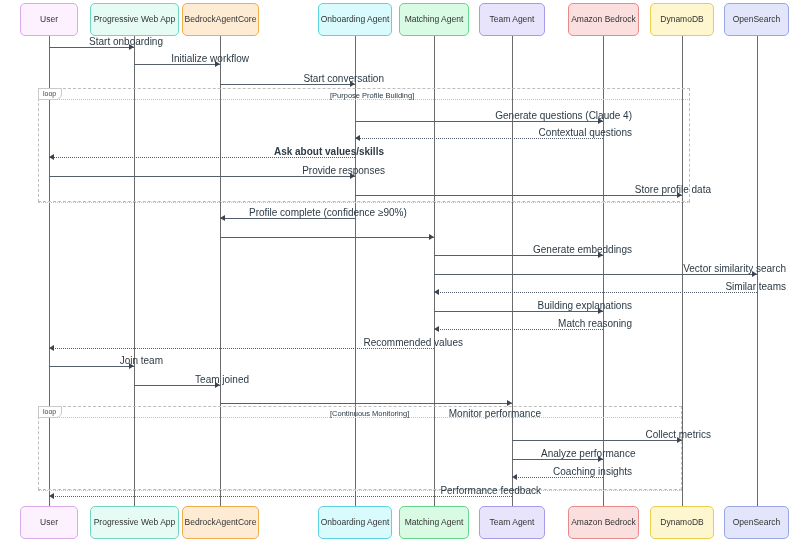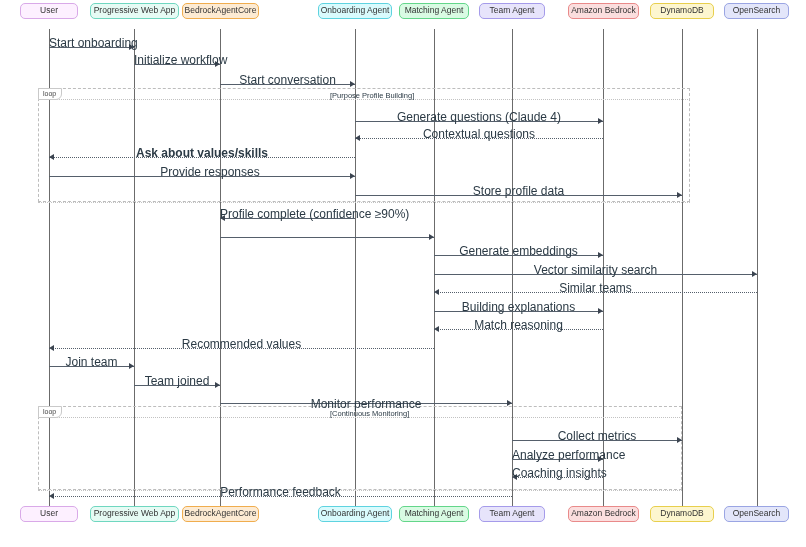--- a/index.html
+++ b/index.html
@@ -3,28 +3,28 @@
 <meta charset="utf-8">
 <style>
   html,body{margin:0;padding:0;background:#ffffff;}
   body{font-family:"Liberation Sans",sans-serif;}
   #stage{position:relative;width:806px;height:547px;background:#ffffff;overflow:hidden;}
   .participant{
     position:absolute;box-sizing:border-box;
     display:flex;align-items:center;justify-content:center;
     border-radius:5px;border:1px solid #999;
     font-size:8.5px;color:#333333;text-align:right;line-height:1.1;
-    height:16px;
+    height:33px;
   }
   .lifeline{position:absolute;width:1px;background:#6b6b6b;}
   .msg-line{position:absolute;height:0;border-top:1px solid #555f6b;}
   .msg-line.dashed{border-top:1px dotted #555f6b;}
   .msg-label{
-    position:absolute;font-size:12px;color:#2b3a45;
-    white-space:nowrap;text-align:center;
+    position:absolute;font-size:10px;color:#2b3a45;
+    white-space:nowrap;text-align:right;margin-left:29px;
   }
   .arrowhead{position:absolute;width:0;height:0;}
   .arrowhead.right{border-top:3px solid transparent;border-bottom:3px solid transparent;border-left:5px solid #3b4450;}
   .arrowhead.left{border-top:3px solid transparent;border-bottom:3px solid transparent;border-right:5px solid #3b4450;}
   .loopbox{position:absolute;box-sizing:border-box;border:1px dashed #bdbdbd;background:transparent;}
   .looptag{
     position:absolute;box-sizing:border-box;border:1px solid #c9c9c9;
     background:#ffffff;border-top-left-radius:0;border-bottom-right-radius:6px;
     font-size:7px;color:#444;padding:1px 5px 1px 4px;line-height:1.2;
   }
@@ -121,21 +121,21 @@
     <div class="arrowhead right" style="top: 118px; left: 598px;"></div>
     <div class="msg-label" style="left: 355px; width: 248px; top: 110px;">Generate questions (Claude 4)</div>
     <div class="msg-line dashed" style="left: 355px; top: 138px; width: 248px;"></div>
     <div class="arrowhead left" style="top: 135px; left: 355px;"></div>
     <div class="msg-label" style="left: 355px; width: 248px; top: 127px;">Contextual questions</div>
     <div class="msg-line dashed" style="left: 49px; top: 157px; width: 306px;"></div>
     <div class="arrowhead left" style="top: 154px; left: 49px;"></div>
     <div class="msg-label" style="left: 49px; width: 306px; top: 146px; font-weight: bold;">Ask about values/skills</div>
     <div class="msg-line" style="left: 49px; top: 176px; width: 306px;"></div>
     <div class="arrowhead right" style="top: 173px; left: 350px;"></div>
-    <div class="msg-label" style="left: 57px; width: 306px; top: 165px;">Provide responses</div>
+    <div class="msg-label" style="left: 50px; width: 306px; top: 165px;">Provide responses</div>
     <div class="msg-line" style="left: 355px; top: 195px; width: 327px;"></div>
     <div class="arrowhead right" style="top: 192px; left: 677px;"></div>
     <div class="msg-label" style="left: 355px; width: 327px; top: 184px;">Store profile data</div>
     <div class="msg-line" style="left: 220px; top: 218px; width: 135px;"></div>
     <div class="arrowhead left" style="top: 215px; left: 220px;"></div>
     <div class="msg-label" style="left: 220px; width: 135px; top: 207px;">Profile complete (confidence ≥90%)</div>
     <div class="msg-line" style="left: 220px; top: 237px; width: 214px;"></div>
     <div class="arrowhead right" style="top: 234px; left: 429px;"></div>
     <div class="msg-line" style="left: 434px; top: 255px; width: 169px;"></div>
     <div class="arrowhead right" style="top: 252px; left: 598px;"></div>
@@ -156,21 +156,21 @@
     <div class="arrowhead left" style="top: 345px; left: 49px;"></div>
     <div class="msg-label" style="left: 49px; width: 385px; top: 337px;">Recommended values</div>
     <div class="msg-line" style="left: 49px; top: 366px; width: 85px;"></div>
     <div class="arrowhead right" style="top: 363px; left: 129px;"></div>
     <div class="msg-label" style="left: 49px; width: 85px; top: 355px;">Join team</div>
     <div class="msg-line" style="left: 134px; top: 385px; width: 86px;"></div>
     <div class="arrowhead right" style="top: 382px; left: 215px;"></div>
     <div class="msg-label" style="left: 134px; width: 86px; top: 374px;">Team joined</div>
     <div class="msg-line" style="left: 220px; top: 403px; width: 292px;"></div>
     <div class="arrowhead right" style="top: 400px; left: 507px;"></div>
-    <div class="msg-label" style="left: 220px; width: 292px; top: 397px;">Monitor performance</div>
+    <div class="msg-label" style="left: 220px; width: 292px; top: 408px;">Monitor performance</div>
     <div class="msg-line" style="left: 512px; top: 440px; width: 170px;"></div>
     <div class="arrowhead right" style="top: 437px; left: 677px;"></div>
     <div class="msg-label" style="left: 512px; width: 170px; top: 429px;">Collect metrics</div>
     <div class="msg-line" style="left: 512px; top: 459px; width: 91px;"></div>
     <div class="arrowhead right" style="top: 456px; left: 598px;"></div>
     <div class="msg-label" style="left: 512px; width: 91px; top: 448px;">Analyze performance</div>
     <div class="msg-line dashed" style="left: 512px; top: 477px; width: 91px;"></div>
     <div class="arrowhead left" style="top: 474px; left: 512px;"></div>
     <div class="msg-label" style="left: 512px; width: 91px; top: 466px;">Coaching insights</div>
     <div class="msg-line dashed" style="left: 49px; top: 496px; width: 463px;"></div>

